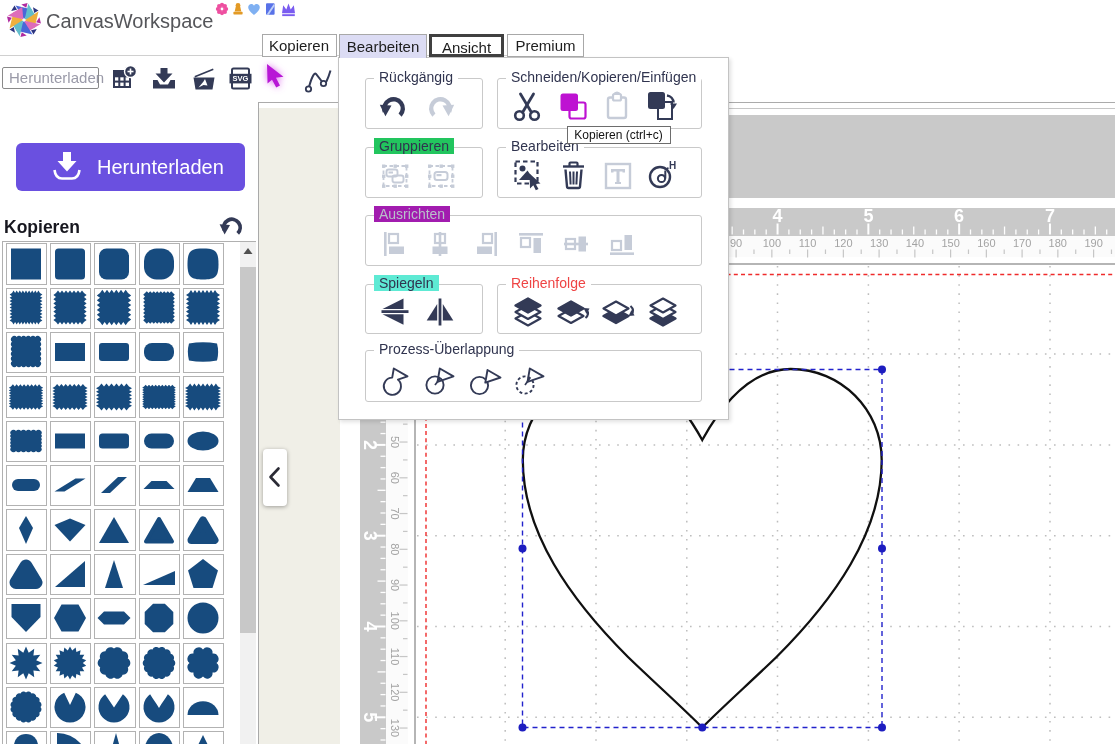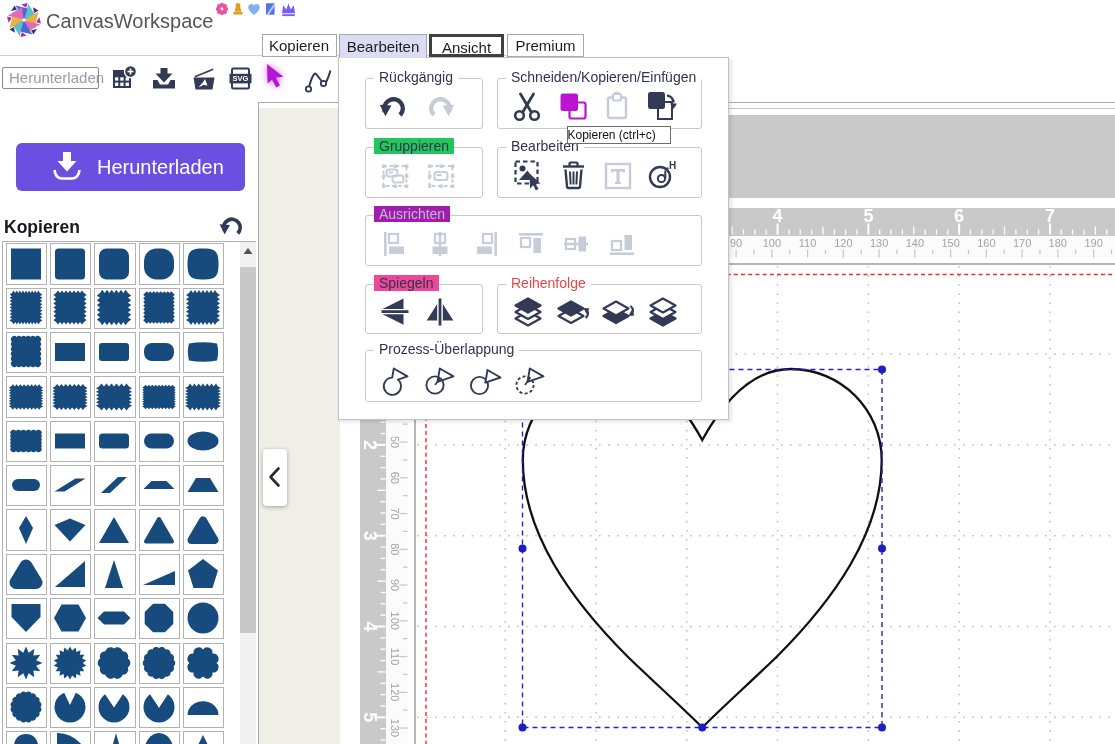--- a/index.html
+++ b/index.html
@@ -603,21 +603,21 @@
 <div class="abs" style="left:374px;top:68.5px;background:#fff;padding:0 5px;font-size:14px;color:#30344F;z-index:22;white-space:nowrap">Rückgängig</div>
 <div class="abs" style="left:497px;top:77.5px;width:205px;height:51.5px;border:1px solid #C9C9C9;border-radius:3px;box-sizing:border-box;z-index:21"></div>
 <div class="abs" style="left:506px;top:68.5px;background:#fff;padding:0 5px;font-size:14px;color:#30344F;z-index:22;white-space:nowrap">Schneiden/Kopieren/Einfügen</div>
 <div class="abs" style="left:365px;top:146.5px;width:117.5px;height:51.5px;border:1px solid #C9C9C9;border-radius:3px;box-sizing:border-box;z-index:21"></div>
 <div class="abs" style="left:374px;top:137.5px;background:#22c55e;padding:0 5px;font-size:14px;color:#30344F;z-index:22;white-space:nowrap">Gruppieren</div>
 <div class="abs" style="left:497px;top:146.5px;width:205px;height:51.5px;border:1px solid #C9C9C9;border-radius:3px;box-sizing:border-box;z-index:21"></div>
 <div class="abs" style="left:506px;top:137.5px;background:#fff;padding:0 5px;font-size:14px;color:#30344F;z-index:22;white-space:nowrap">Bearbeiten</div>
 <div class="abs" style="left:365px;top:214.5px;width:337px;height:51.5px;border:1px solid #C9C9C9;border-radius:3px;box-sizing:border-box;z-index:21"></div>
 <div class="abs" style="left:374px;top:205.5px;background:#a21caf;padding:0 5px;font-size:14px;color:#B9BFCA;z-index:22;white-space:nowrap">Ausrichten</div>
 <div class="abs" style="left:365px;top:284px;width:117.5px;height:49.5px;border:1px solid #C9C9C9;border-radius:3px;box-sizing:border-box;z-index:21"></div>
-<div class="abs" style="left:374px;top:275px;background:#ec4899;padding:0 5px;font-size:14px;color:#30344F;z-index:22;white-space:nowrap">Spiegeln</div>
+<div class="abs" style="left:374px;top:275px;background:#5eead4;padding:0 5px;font-size:14px;color:#30344F;z-index:22;white-space:nowrap">Spiegeln</div>
 <div class="abs" style="left:497px;top:284px;width:205px;height:49.5px;border:1px solid #C9C9C9;border-radius:3px;box-sizing:border-box;z-index:21"></div>
 <div class="abs" style="left:506px;top:275px;background:#fff;padding:0 5px;font-size:14px;color:#ef4444;z-index:22;white-space:nowrap">Reihenfolge</div>
 <div class="abs" style="left:365px;top:350px;width:337px;height:51.5px;border:1px solid #C9C9C9;border-radius:3px;box-sizing:border-box;z-index:21"></div>
 <div class="abs" style="left:374px;top:341px;background:#fff;padding:0 5px;font-size:14px;color:#30344F;z-index:22;white-space:nowrap">Prozess-Überlappung</div>
 <svg class="abs" style="left:379.0px;top:91.5px;z-index:23" width="30" height="30" viewBox="0 0 30 30">
     <path d="M5.8 19.7 A 9.3 9.3 0 1 1 21.1 23.1" fill="none" stroke="#333A56" stroke-width="4.4"></path>
     <polygon points="0.8,12.8 12.5,13.6 6.4,24.3" fill="#333A56"></polygon>
   </svg>
 <svg class="abs" style="left:425.0px;top:91.5px;z-index:23" width="30" height="30" viewBox="0 0 30 30">
     <path d="M24.2 19.7 A 9.3 9.3 0 1 0 8.9 23.1" fill="none" stroke="#C6CCD8" stroke-width="4.4"></path>
@@ -772,13 +772,13 @@
   </svg>
 <svg class="abs" style="left:468.5px;top:364.5px;z-index:23" width="33" height="30" viewBox="0 0 33 30">
     <circle cx="10.5" cy="20.5" r="8.6" fill="#fff" stroke="#333A56" stroke-width="1.9"></circle>
     <path d="M18.5 5 L31.5 12.5 L16.3 17.6 Z" fill="#fff" stroke="#333A56" stroke-width="1.9" stroke-linejoin="round"></path>
   </svg>
 <svg class="abs" style="left:513.5px;top:364.5px;z-index:23" width="33" height="30" viewBox="0 0 33 30">
     <circle cx="11" cy="20" r="8.6" fill="none" stroke="#333A56" stroke-width="1.9" stroke-dasharray="3 2.4"></circle>
     <line x1="11" y1="20" x2="16" y2="13" stroke="#333A56" stroke-width="1.7"></line>
     <path d="M15.8 3.5 L29.5 11.3 L13.5 16.8 Z" fill="none" stroke="#333A56" stroke-width="1.9" stroke-linejoin="round"></path>
   </svg>
-<div class="abs" style="left:566.5px;top:125.5px;width:104px;height:18px;background:#fff;border:1px solid #6D6D6D;box-sizing:border-box;z-index:40;font-size:12px;color:#111;line-height:16px">Kopieren (ctrl+c)</div>
+<div class="abs" style="left:566.5px;top:125.5px;width:104px;height:18px;background:#fff;border:1px solid #6D6D6D;box-sizing:border-box;z-index:40;font-size:12px;color:#111;text-align:center;line-height:16px">Kopieren (ctrl+c)</div>
 
 </body></html>

